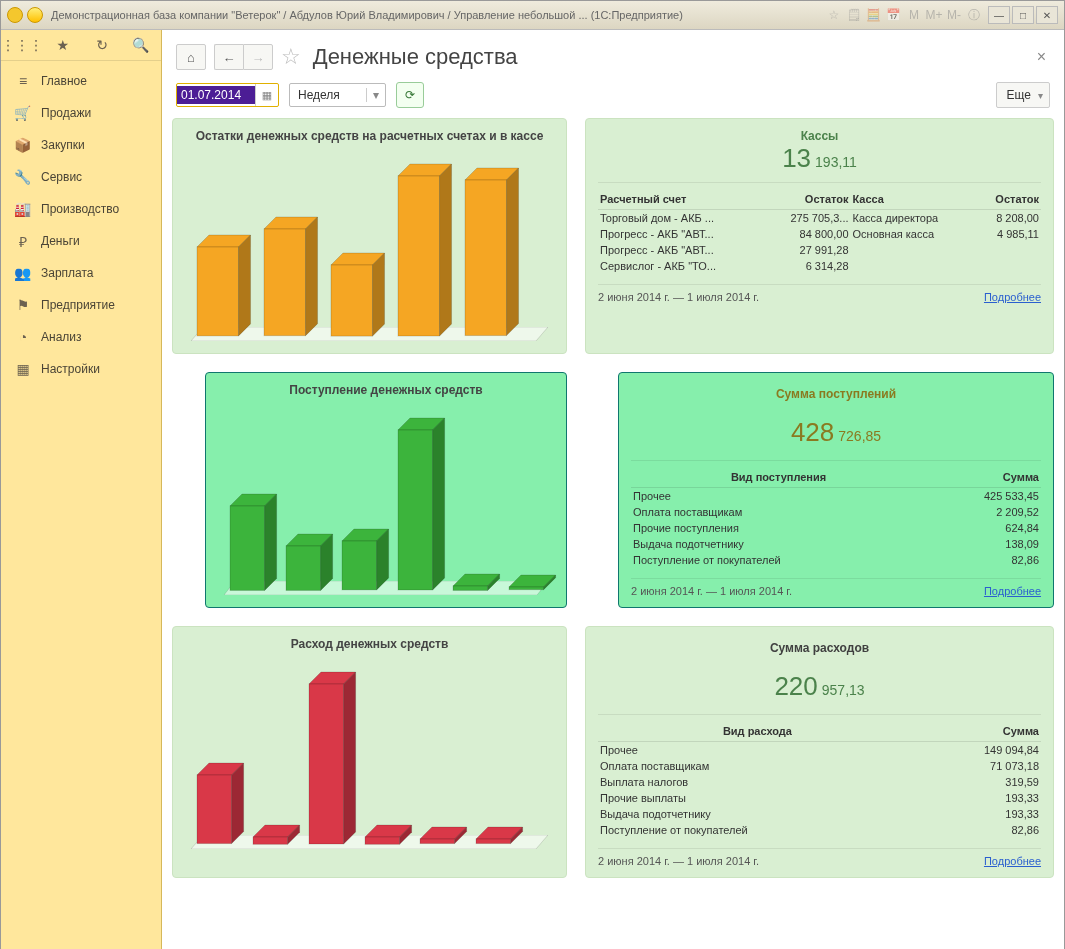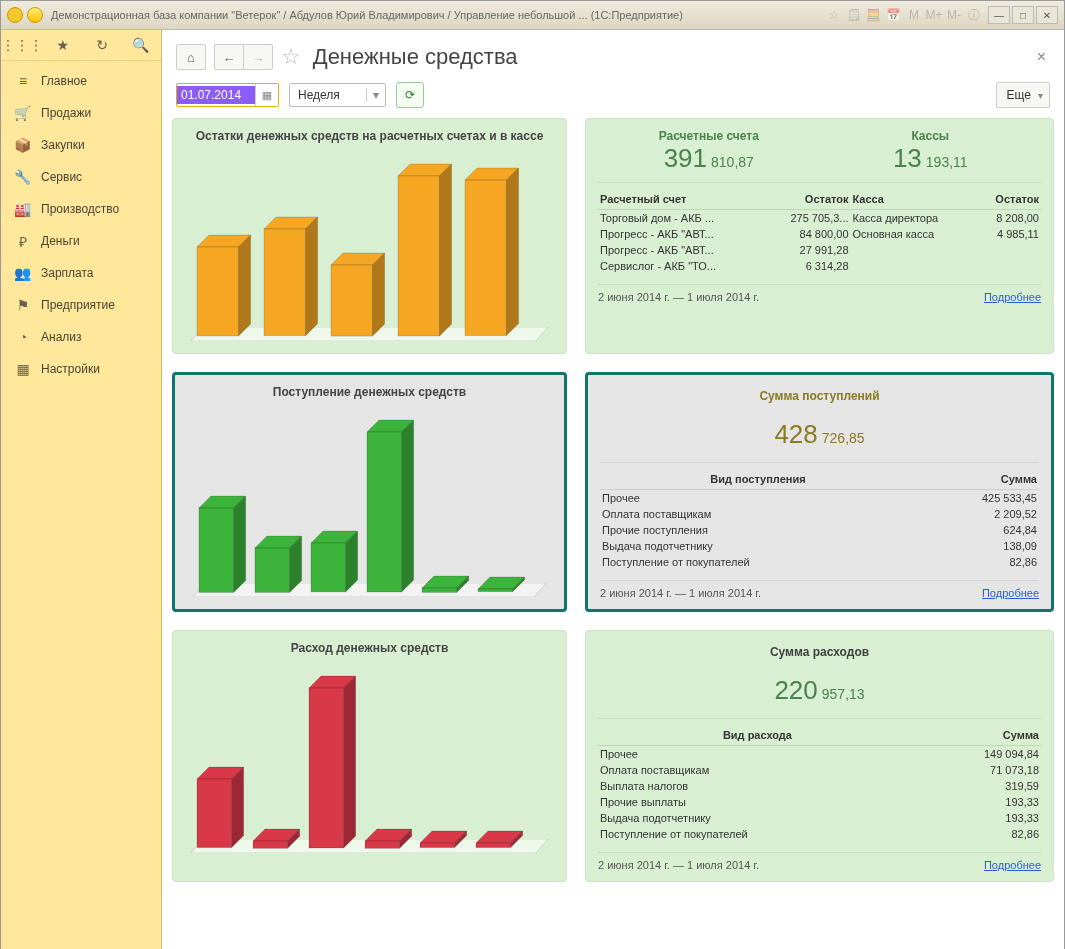--- a/index.html
+++ b/index.html
@@ -25,34 +25,34 @@
 .nav-group{display:flex;}
 .nav-group .nav-btn:first-child{border-radius:2px 0 0 2px;border-right:none;}
 .nav-group .nav-btn:last-child{border-radius:0 2px 2px 0;}
 .nav-btn.dis{color:#bbb;}
 .star{font-size:22px;color:#bbb;cursor:pointer;}
 .page-title{font-size:22px;color:#444;font-weight:normal;margin-left:4px;}
 .close-x{margin-left:auto;font-size:16px;color:#888;cursor:pointer;padding:4px;}
 .toolbar{display:flex;align-items:center;gap:10px;padding:4px;}
 .toolbar .fld{height:22px;border:1px solid #bbb;background:#fff;display:flex;align-items:center;border-radius:2px;}
 .toolbar .date-fld{border:1px solid #e0b000;}
-.toolbar .date-fld input{border:none;outline:none;width:70px;padding:2px 4px;background:#8b5cf6;color:#fff;font-size:12px;}
+.toolbar .date-fld input{border:none;outline:none;width:70px;padding:2px 4px;background:#4c1d95;color:#fff;font-size:12px;}
 .cal-btn{width:22px;height:22px;border-left:1px solid #ccc;display:flex;align-items:center;justify-content:center;cursor:pointer;color:#888;font-size:11px;}
 .sel{position:relative;}
 .sel span{padding:3px 8px;min-width:60px;display:inline-block;}
 .sel .dd{width:18px;border-left:1px solid #ccc;display:flex;align-items:center;justify-content:center;color:#888;cursor:pointer;}
 .org-fld span{padding:3px 8px;min-width:190px;display:inline-block;}
 .org-fld .dd{width:18px;border-left:1px solid #ccc;display:flex;align-items:center;justify-content:center;color:#888;cursor:pointer;font-size:10px;}
 .refresh-btn{width:26px;height:24px;border:1px solid #9c9;background:#f3fff0;display:flex;align-items:center;justify-content:center;cursor:pointer;color:#3a7a3a;border-radius:3px;}
 .more-btn{height:24px;border:1px solid #ccc;background:#f7f7f4;padding:0 18px 0 10px;display:flex;align-items:center;cursor:pointer;border-radius:2px;position:relative;margin-left:auto;}
 .more-btn:after{content:"▾";position:absolute;right:6px;color:#888;font-size:10px;}
 .dash{display:grid;grid-template-columns:395px 1fr;gap:18px;margin-top:6px;}
 .panel{border-radius:4px;padding:10px 12px;box-sizing:border-box;}
 .panel.green{background:#d9efd2;border:1px solid #cbe3c0;}
-.panel.yellow{background:#e5e5e5;border:3px solid #0f766e;}
+.panel.yellow{background:#86efac;border:1px solid #0f766e;margin-left:33px;}
 .panel-title{font-weight:bold;font-size:12px;color:#444;text-align:center;margin-bottom:8px;}
 .chart{height:190px;position:relative;margin:4px 6px 2px 6px;}
 .bar3d{position:absolute;bottom:0;}
 .chart-floor{position:absolute;left:0;right:0;bottom:0;height:14px;}
 .chart-floor svg{width:100%;height:100%;}
 .stats-head{display:flex;justify-content:space-around;text-align:center;padding-bottom:8px;border-bottom:1px solid rgba(0,0,0,.08);}
 .stats-head .col{flex:1;}
 .stats-head .lbl{color:#4b824b;font-weight:bold;font-size:12px;}
 .stats-head .big{font-size:26px;color:#4b824b;font-weight:normal;}
 .stats-head .sm{font-size:14px;color:#4b824b;margin-left:4px;}
@@ -207,24 +207,20 @@
                   <polygon points="0,12 12,0 53.54,0 41.54,12" fill="rgb(245,166,35)" stroke="rgba(0,0,0,.15)"></polygon>
                   <rect x="0" y="12" width="41.54" height="155.55555555555554" fill="#f5a623" stroke="rgba(0,0,0,.15)"></rect>
                   <polygon points="41.54,12 53.54,0 53.54,155.55555555555554 41.54,167.55555555555554" fill="rgb(176,120,25)" stroke="rgba(0,0,0,.15)"></polygon>
                 </svg></div>
             </div>
         </div>
 
         <div class="panel green">
           <div class="stats-head">
             <div class="col">
-              <div class="lbl">Расчетные счета</div>
-              <div><span class="big">391</span><span class="sm">810,87</span></div>
-            </div>
-            <div class="col">
               <div class="lbl">Кассы</div>
               <div><span class="big">13</span><span class="sm">193,11</span></div>
             </div>
           </div>
           <table class="tbl">
             <tbody>
                 <tr>
               <th>Расчетный счет</th>
               <th class="r">Остаток</th>
               <th>Касса</th>

